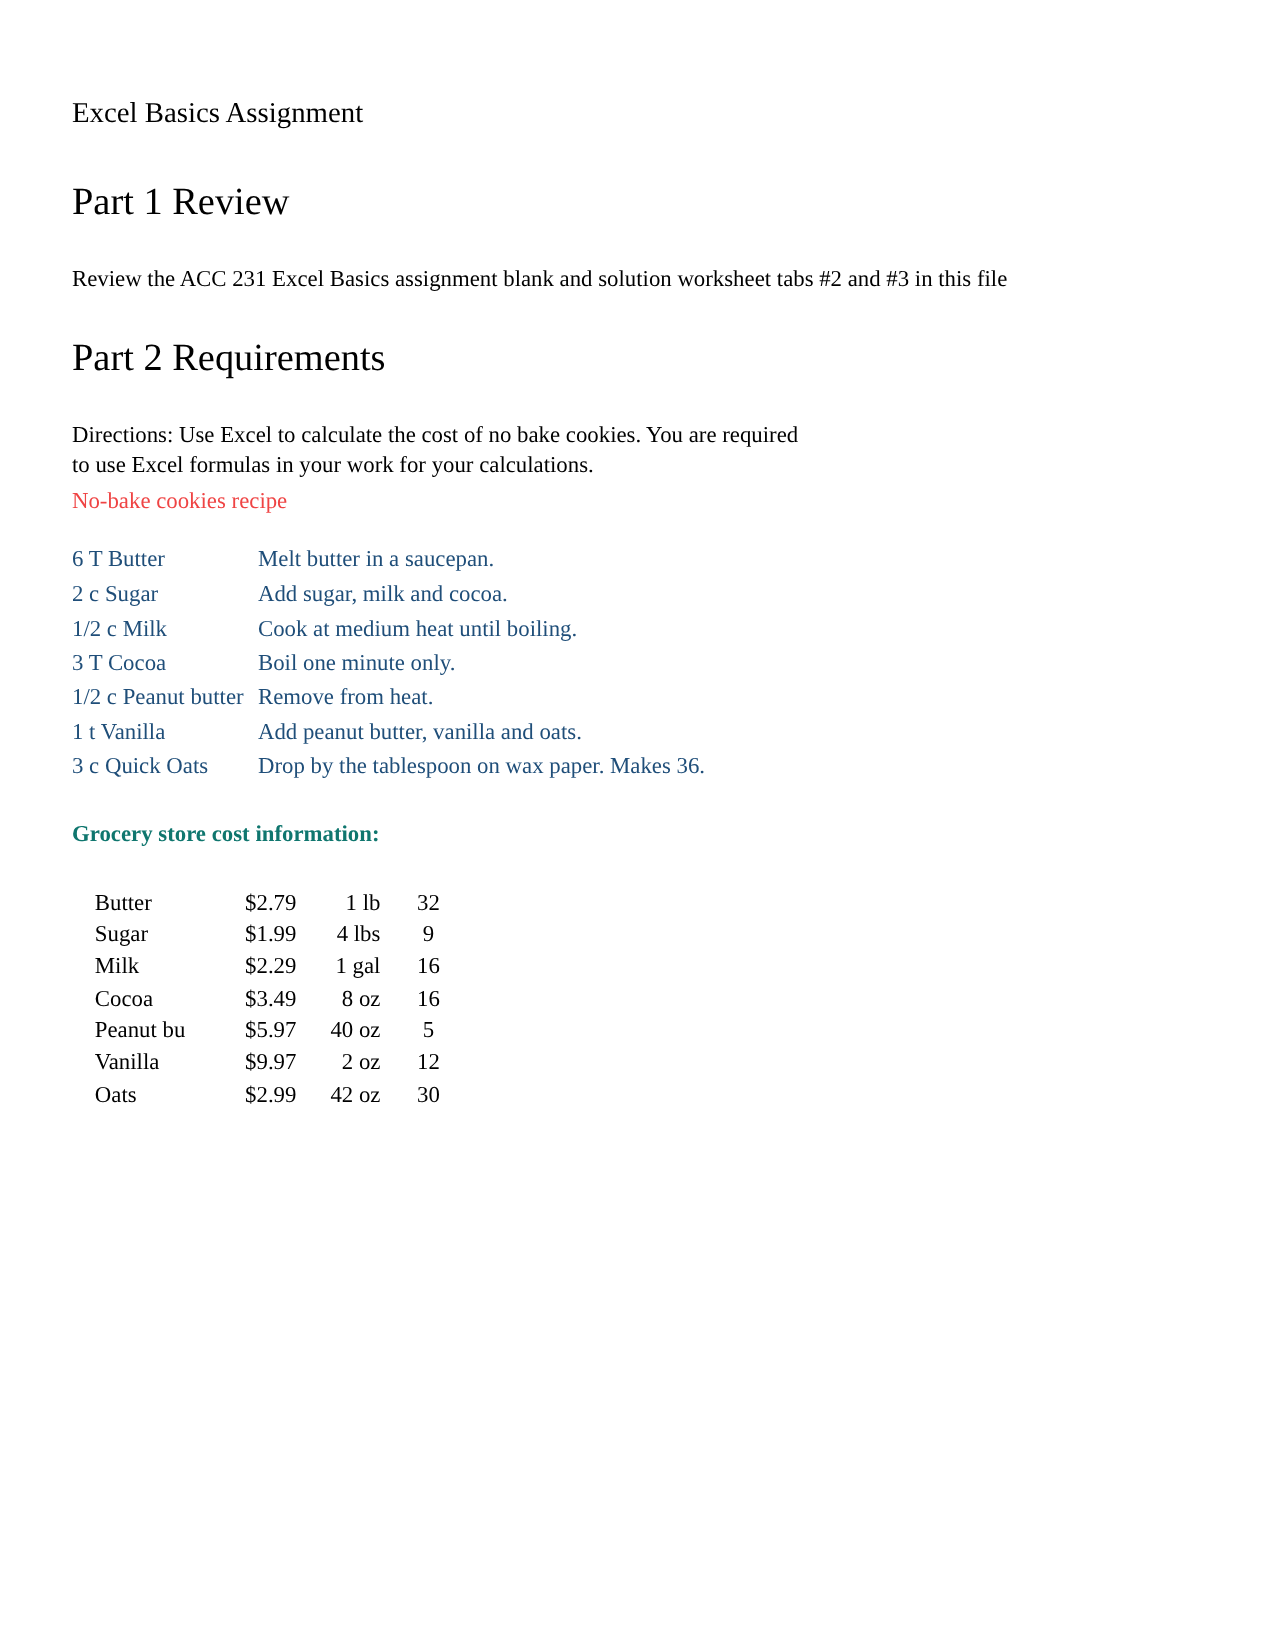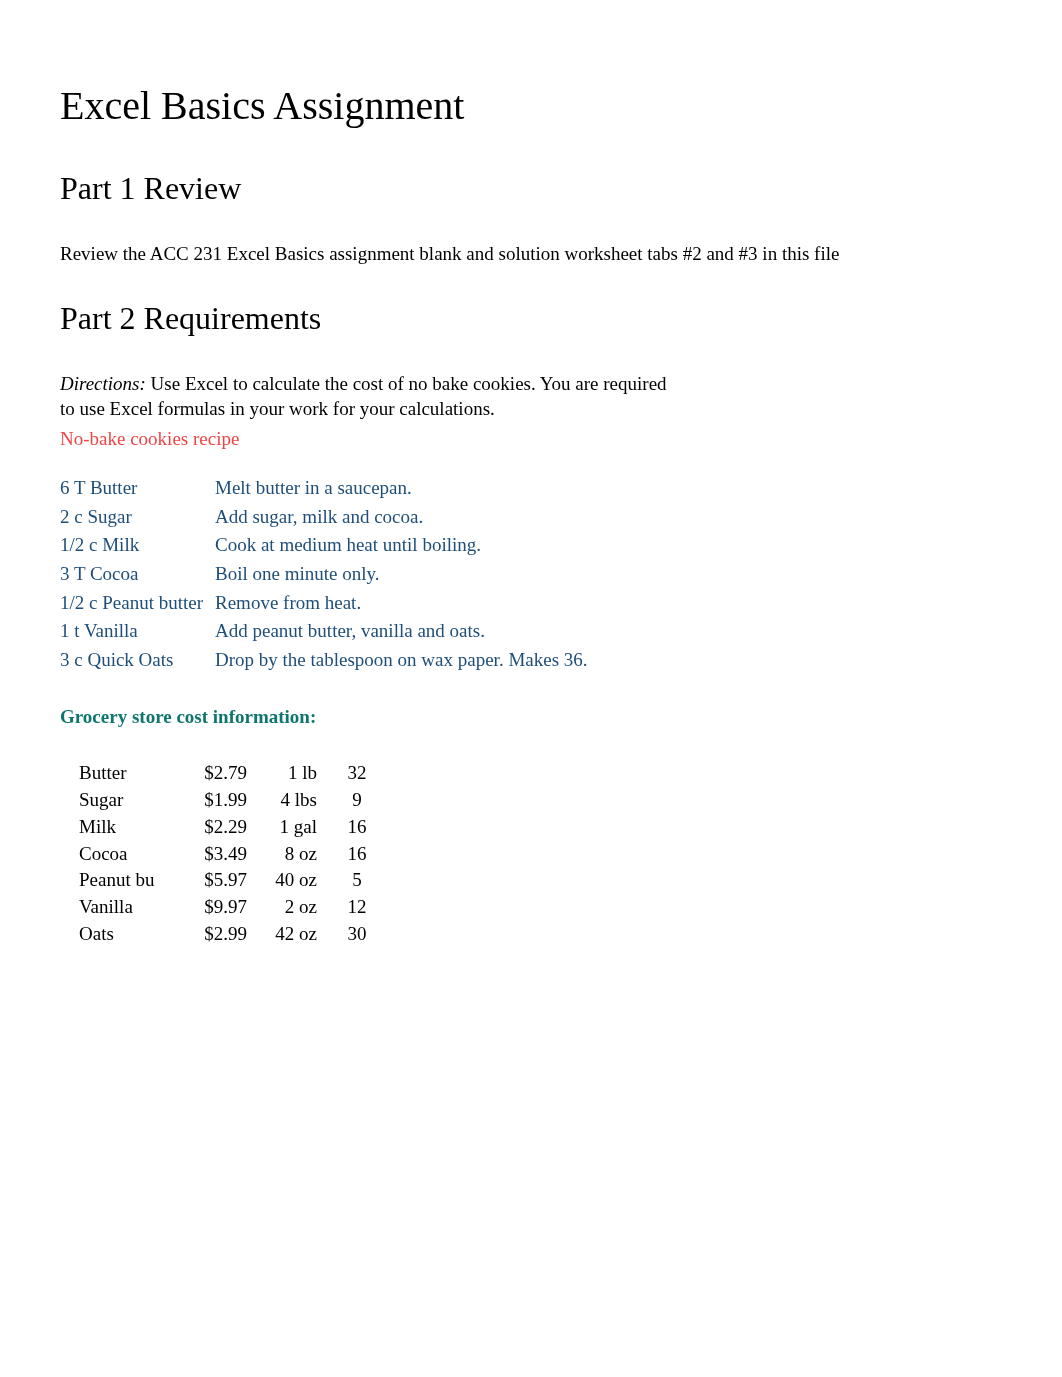--- a/index.html
+++ b/index.html
@@ -10,21 +10,21 @@
     body {
       font-family: "Times New Roman", Times, serif;
       background: #ffffff;
       color: #000000;
       padding: 80px 60px;
       width: 1062px;
       font-size: 19px;
       line-height: 1.3;
     }
     h1 {
-      font-size: 40px;
+      font-size: 24px;
       font-weight: normal;
       margin-bottom: 36px;
       color: #000000;
     }
     h2 {
       font-size: 32px;
       font-weight: normal;
       margin-bottom: 32px;
       color: #000000;
     }
@@ -90,21 +90,20 @@
       text-align: right;
       padding-right: 20px;
     }
     .grocery-qty {
       width: 40px;
       flex-shrink: 0;
       text-align: center;
     }
     .dir-label {
       display: inline;
-      font-style: italic;
     }
     .dir-text {
       display: inline;
     }
   </style>
 </head>
 <body>
 
 <h1>Excel Basics Assignment</h1>
 

